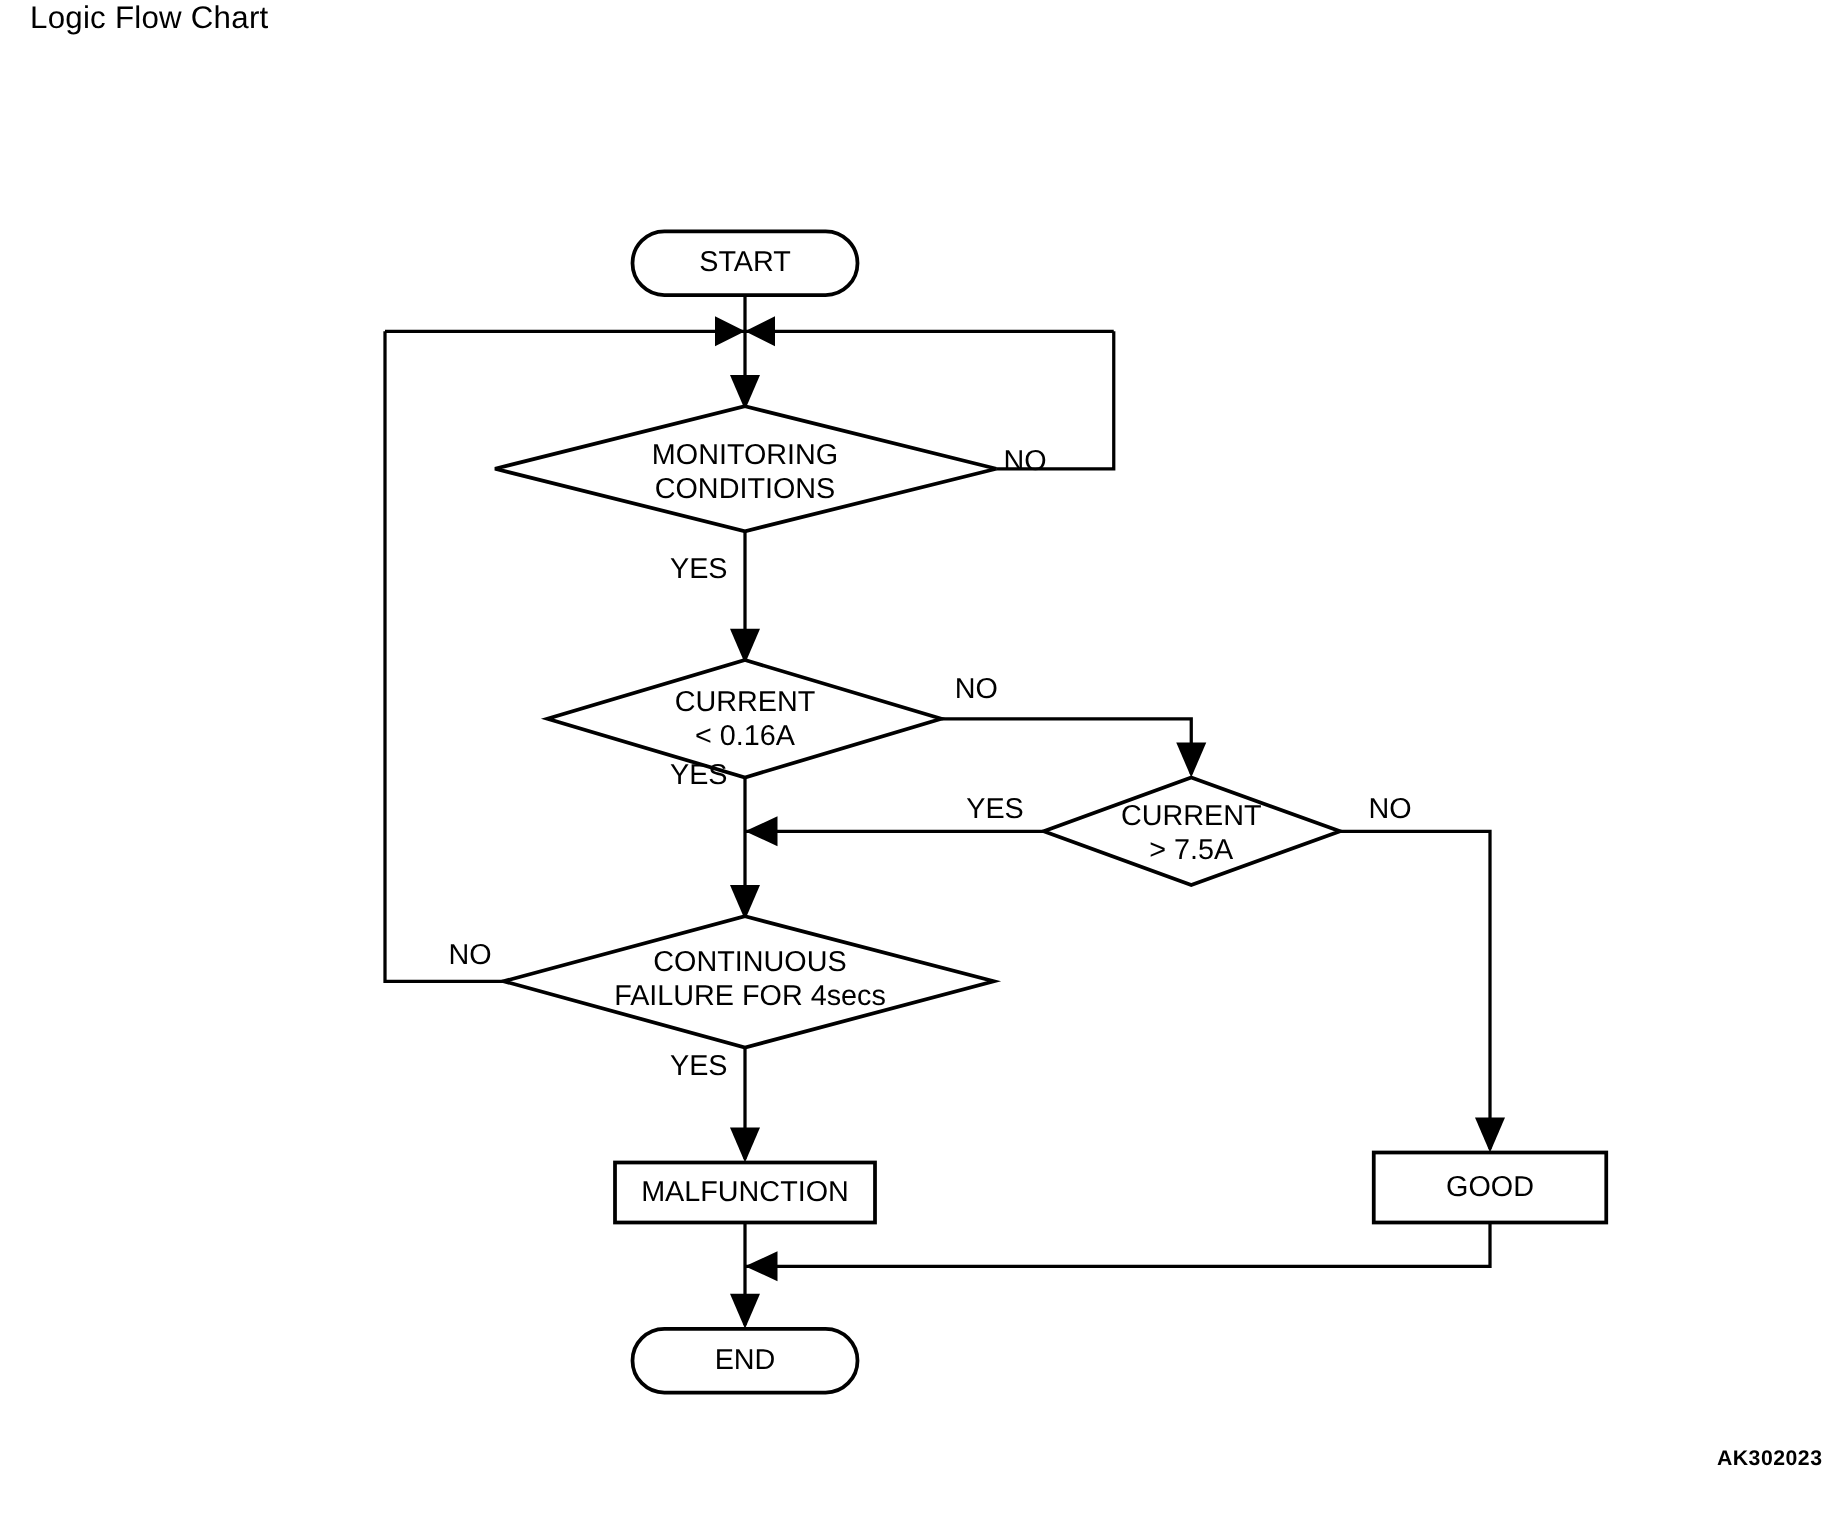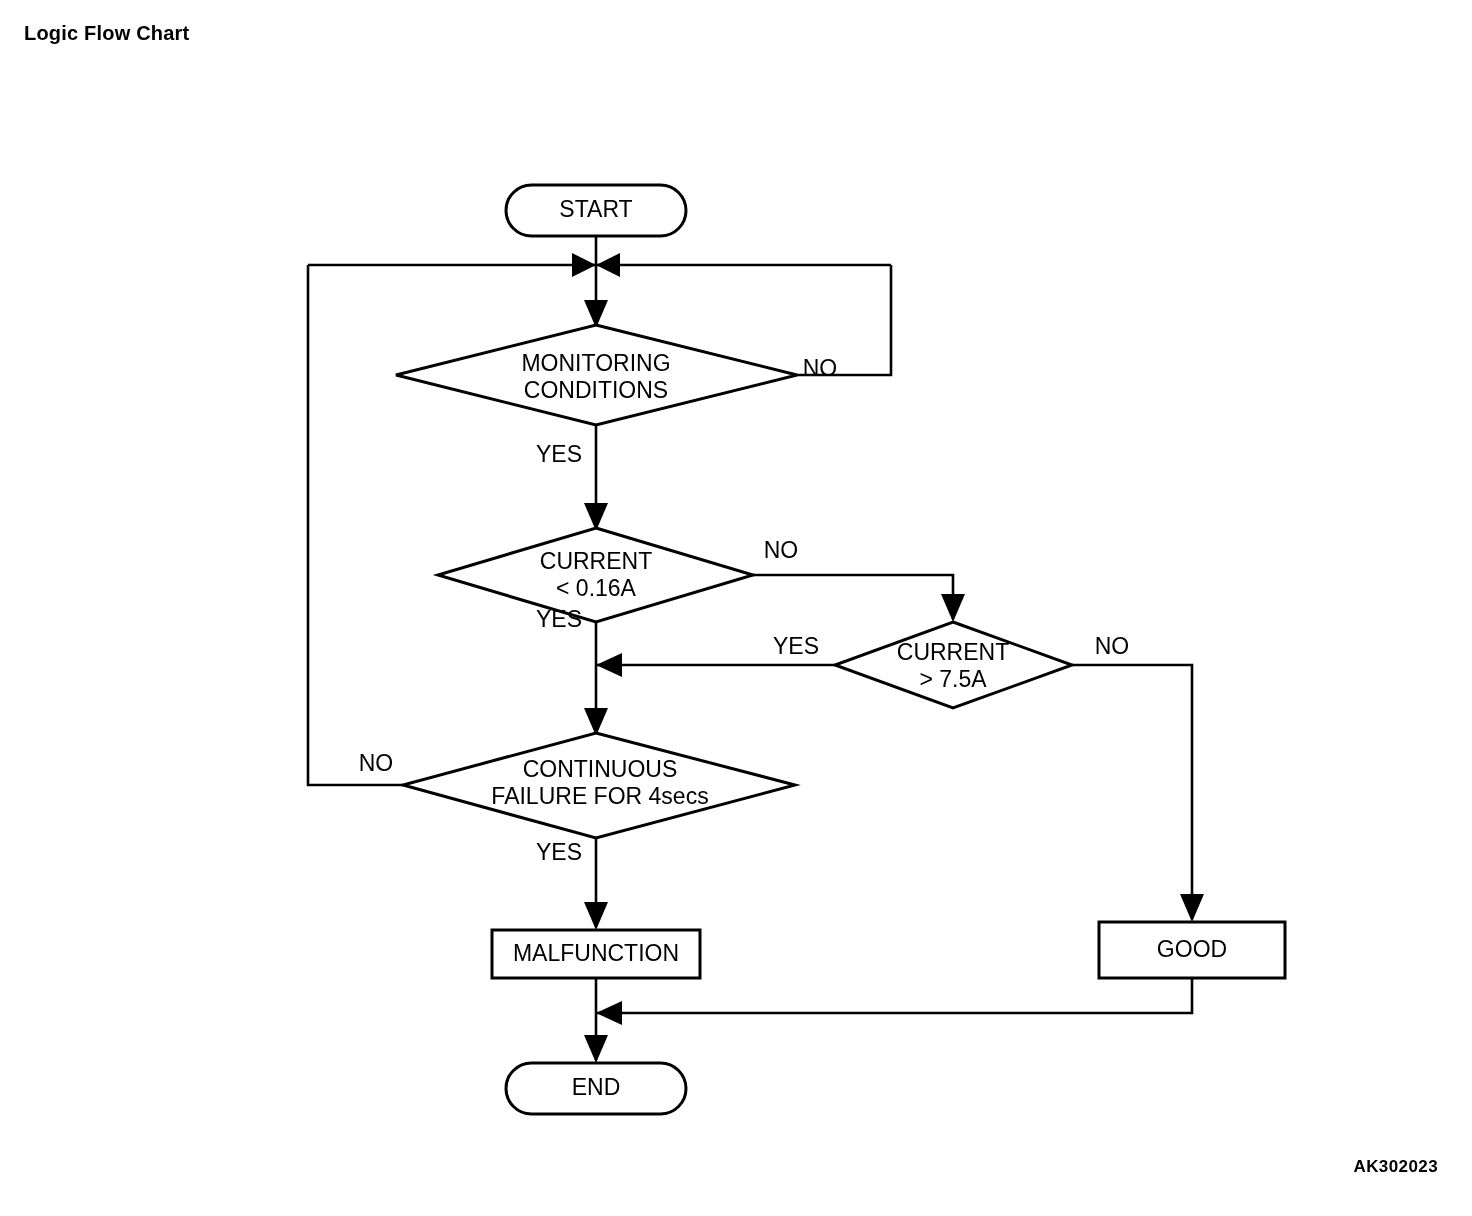--- a/index.html
+++ b/index.html
@@ -12,29 +12,29 @@
     width: 1472px;
     height: 1216px;
     position: relative;
     font-family: "Liberation Sans", sans-serif;
     color: #000000;
     overflow: hidden;
   }
   #page-title {
     position: absolute;
     left: 24px;
-    top: 22px;
-    font-size: 20px;
-    font-weight: bold;
+    top: 0;
+    font-size: 25px;
+    font-weight: normal;
     letter-spacing: 0.2px;
     white-space: pre;
   }
   #figure-code {
     position: absolute;
-    right: 34px;
+    right: 14px;
     top: 1157px;
     font-size: 17px;
     font-weight: bold;
     letter-spacing: 0.4px;
     white-space: pre;
     text-align: right;
   }
   #flow-svg {
     position: absolute;
     left: 0;

